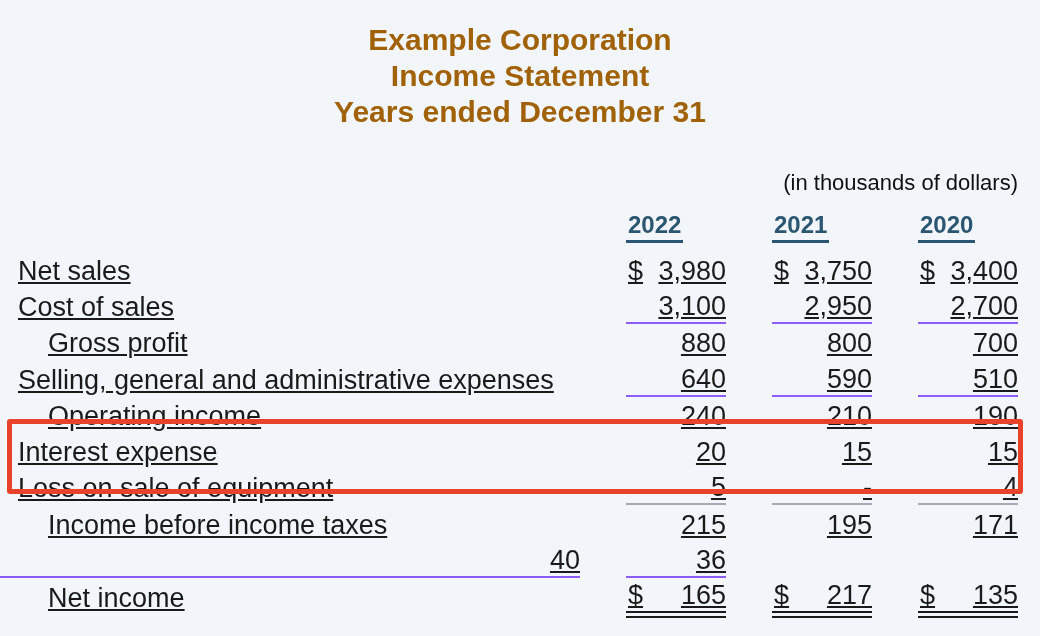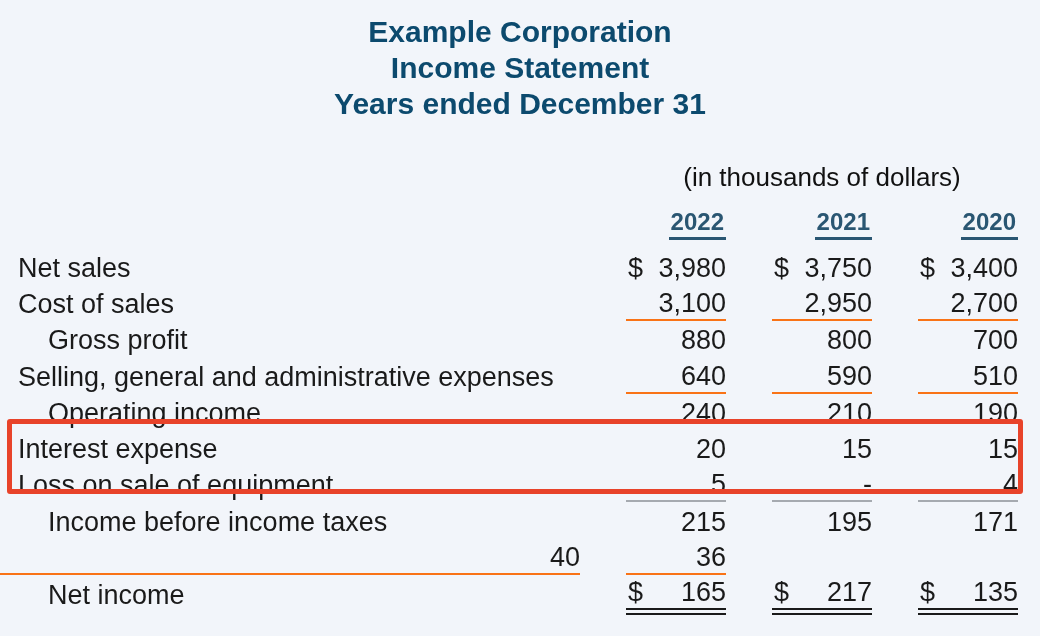--- a/index.html
+++ b/index.html
@@ -6,49 +6,49 @@
   .sheet{
     position:relative;
     width:1040px;height:636px;
     background:#f2f5fa;
     font-family:"Liberation Sans","DejaVu Sans",sans-serif;
     color:#1a1a1a;
     overflow:hidden;
     box-sizing:border-box;
     padding-top:14px;
   }
-  .title{ text-align:center; font-weight:bold; font-size:30px; line-height:36px; color:#0c4a6e; }
+  .title{ text-align:center; font-weight:bold; font-size:30px; line-height:36px; color:#a16207;margin-top:8px; }
   .grid{
     display:grid;
     grid-template-columns:1fr 100px 100px 100px;
     column-gap:46px;
     padding-right:22px;
     align-items:center;
   }
   .note-row{ margin-top:40px; }
-  .note{ grid-column:2/5; text-align:center; font-size:26px; color:#111; }
+  .note{ grid-column:2/5; text-align:right; font-size:22px; color:#111; }
   .head-row{ margin-top:12px; height:38px; }
-  .ycell{ text-align:right;text-decoration:underline; }
+  .ycell{ text-align:left;text-decoration:underline; }
   .year{
     display:inline-block;
     font-size:24px; font-weight:bold; color:#2a5672;
     border-bottom:3px solid #2a5672;
     padding:0 2px 1px 2px;
   }
   .rows{ margin-top:7px; }
-  .row{ height:36.3px; }
+  .row{ height:36.3px;text-decoration:underline; }
   .lbl{ font-size:27px; padding-left:18px; white-space:nowrap; }
   .lbl.indent{ padding-left:48px; }
   .cell{
     display:flex; justify-content:flex-end; align-items:baseline;
     font-size:27px; line-height:31px;
   }
   .cell.dollar{ justify-content:space-between; }
   .cur{ padding-left:2px; }
-  .cell.u  { border-bottom:2px solid #f97316; }
+  .cell.u  { border-bottom:2px solid #8b5cf6; }
   .cell.ug { border-bottom:2px solid #a6aab0; }
   .cell.ud { border-bottom:7px double #1a1a1a; }
   .hbox{
     position:absolute;
     left:7px; top:419px;
     width:1016px; height:75px;
     border:5px solid #e8432a;
     border-radius:3px;
     box-sizing:border-box;
     pointer-events:none;

